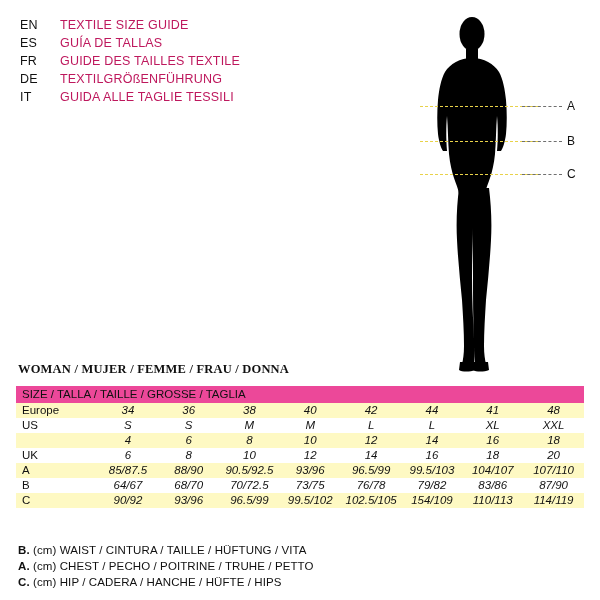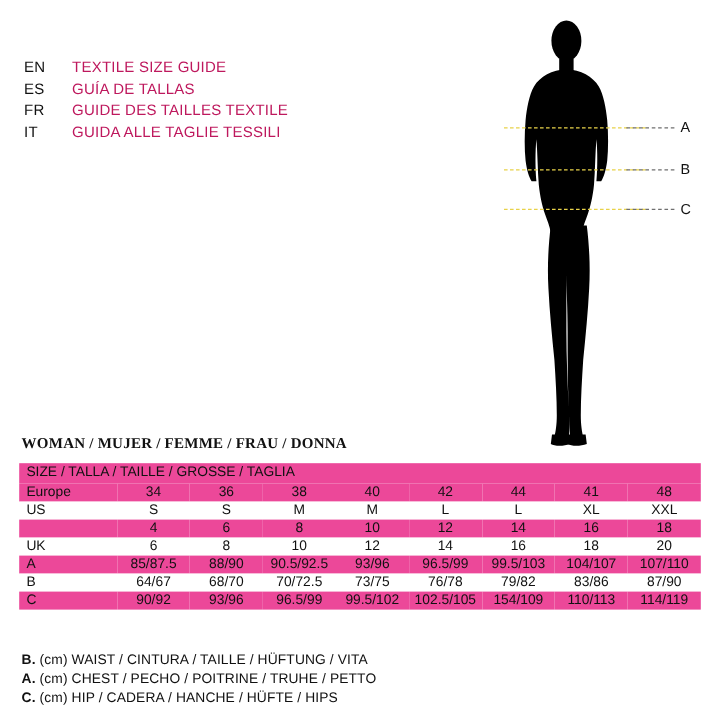--- a/index.html
+++ b/index.html
@@ -20,21 +20,20 @@
     width: 600px;
     height: 600px;
   }
 
   
   .lang-block {
     position: absolute;
     left: 20px;
     top: 16px;
     width: 300px;
-    margin-top: 31px;
   }
   .lang-row {
     display: flex;
     align-items: baseline;
     height: 18px;
     line-height: 18px;
   }
   .lang-code {
     width: 40px;
     font-size: 12.5px;
@@ -116,33 +115,34 @@
   }
   table.size-table tr.head-row td {
     background: #ec4899;
     text-align: left;
     padding-left: 6px;
     font-size: 11.5px;
     height: 17px;
     line-height: 17px;
   }
   table.size-table tr.shade td {
-    background: #ec4899;
+    background: #fef9c3;
   }
   table.size-table tr.plain td {
     background: #ffffff;
     margin-left: 40px;
   }
   table.size-table td.rowlabel {
     text-align: left;
     padding-left: 6px;
     width: 76px;
   }
   table.size-table td.datacell {
     width: 61px;
+    font-style: italic;
   }
 
   
   .legend {
     position: absolute;
     left: 18px;
     top: 542px;
     width: 560px;
   }
   .legend-row {
@@ -166,20 +166,24 @@
       <span class="lang-code">EN</span>
       <span class="lang-title">TEXTILE SIZE GUIDE</span>
     </div>
     <div class="lang-row">
       <span class="lang-code">ES</span>
       <span class="lang-title">GUÍA DE TALLAS</span>
     </div>
     <div class="lang-row">
       <span class="lang-code">FR</span>
       <span class="lang-title">GUIDE DES TAILLES TEXTILE</span>
+    </div>
+    <div class="lang-row">
+      <span class="lang-code">DE</span>
+      <span class="lang-title">TEXTILGRÖßENFÜHRUNG</span>
     </div>
     <div class="lang-row">
       <span class="lang-code">IT</span>
       <span class="lang-title">GUIDA ALLE TAGLIE TESSILI</span>
     </div>
   </div>
 
   <div class="figure-wrap">
     <svg class="figure-svg" viewBox="0 0 120 370" xmlns="http://www.w3.org/2000/svg">
       <g fill="#000000">

